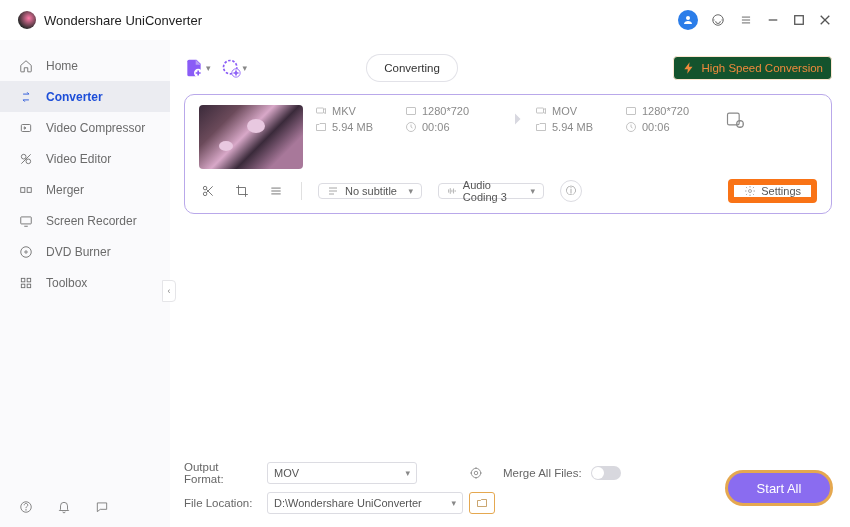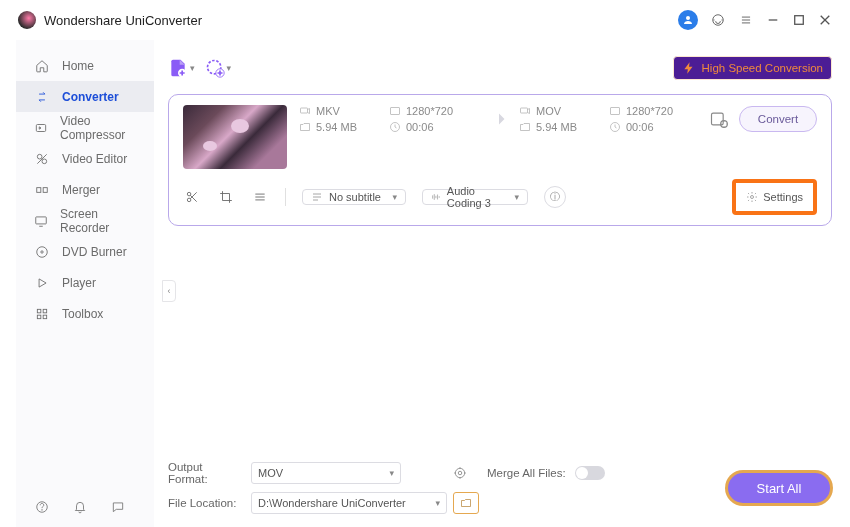--- a/index.html
+++ b/index.html
@@ -6,37 +6,37 @@
 body { width: 850px; height: 527px; background: #fff; overflow: hidden; font-size: 12px; color: #333; }
 .titlebar { height: 40px; display: flex; align-items: center; padding: 0 18px; }
 .logo { width: 18px; height: 18px; border-radius: 50%; background: radial-gradient(circle at 60% 40%, #ff7aa8, #2a2a2a 70%); margin-right: 8px; }
 .app-title { font-size: 13px; color: #222; font-weight: 400; }
 .titlebar-right { margin-left: auto; display: flex; align-items: center; gap: 12px; }
 .avatar { width: 20px; height: 20px; border-radius: 50%; background: #2b7de9; display: flex; align-items: center; justify-content: center; }
 .avatar svg { width: 12px; height: 12px; fill: #fff; }
 .tb-icon { width: 16px; height: 16px; color: #555; cursor: pointer; display:flex; align-items:center; justify-content:center;}
 .tb-icon svg { width: 14px; height: 14px; fill: none; stroke: currentColor; stroke-width: 1.5; }
 .win-ctrl { width: 14px; height: 14px; color: #555; cursor: pointer; display:flex;align-items:center;justify-content:center;}
-.main { display: flex; height: calc(100% - 40px); padding-left: 16px; }
+.main { display: flex; height: calc(100% - 40px); }
 .sidebar { width: 170px; background: #fafafc; padding-top: 10px; position: relative; }
 .side-item { display: flex; align-items: center; height: 31px; padding: 0 18px; gap: 12px; color: #6b6b6b; cursor: pointer; font-size: 12px; }
 .side-item.active { background: #ebecf1; color: #1d4ed8; font-weight: 700; }
 .side-item .sicon { width: 16px; height: 16px; display: flex; align-items: center; justify-content: center; }
 .side-item .sicon svg { width: 14px; height: 14px; fill: none; stroke: currentColor; stroke-width: 1.5; }
 .side-footer { position: absolute; bottom: 12px; left: 0; width: 100%; display: flex; gap: 22px; padding: 0 18px; }
 .side-footer .tb-icon { color: #777; }
 .content { flex: 1; display: flex; flex-direction: column; padding: 10px 18px 12px 14px; }
 .toolbar { display: flex; align-items: center; height: 36px; gap: 10px; }
 .tool-btn { display: flex; align-items: center; gap: 2px; cursor: pointer; color: #8a5cf6; }
 .tool-btn svg { width: 20px; height: 20px; }
 .chev { font-size: 9px; color: #888; }
 .seg { margin-left: 110px; display: flex; background: #eceef2; border-radius: 14px; height: 26px; }
 .seg-btn { width: 90px; display: flex; align-items: center; justify-content: center; border-radius: 14px; font-size: 11.5px; color: #555; cursor: pointer; }
 .seg-btn.active { background: #fff; color: #333; box-shadow: 0 0 0 1px #e2e2e8; }
-.hispeed { margin-left: auto; display: flex; align-items: center; gap: 6px; color: #f08a3c; font-size: 11.5px; cursor: pointer; background:#4c1d95; border:1px solid #fce6d1; border-radius:4px; padding:4px 8px;}
+.hispeed { margin-left: auto; display: flex; align-items: center; gap: 6px; color: #f08a3c; font-size: 11.5px; cursor: pointer; background:#14532d; border:1px solid #fce6d1; border-radius:4px; padding:4px 8px;}
 .hispeed svg { width: 14px; height: 14px; fill: #f08a3c; }
 .card { margin-top: 8px; border: 1.5px solid #b9a8ea; border-radius: 10px; padding: 10px 14px; }
 .card-top { display: flex; gap: 12px; }
 .thumb { width: 104px; height: 64px; border-radius: 4px; background: linear-gradient(135deg,#3a2a3a 0%,#6b4a5a 25%,#d8a8c8 45%,#3a2a3a 60%,#a8789a 80%); position:relative; overflow:hidden;}
 .thumb::before,.thumb::after{content:"";position:absolute;background:#e8c8e0;border-radius:50%;}
 .thumb::before{width:18px;height:14px;top:14px;left:48px;}
 .thumb::after{width:14px;height:10px;top:36px;left:20px;}
 .card-body { flex: 1; display: flex; flex-direction: column; }
 .file-title { display: flex; align-items: center; gap: 8px; font-size: 12.5px; color: #333; margin-bottom: 6px; }
 .meta { display: flex; align-items: center; gap: 0; }
@@ -51,21 +51,21 @@
 .card-tools { margin-top: 10px; display: flex; align-items: center; gap: 16px; }
 .mini-tool { width: 18px; height: 18px; display: flex; align-items: center; justify-content: center; cursor: pointer; color: #666; }
 .mini-tool svg { width: 14px; height: 14px; fill: none; stroke: currentColor; stroke-width: 1.5; }
 .divv{width:1px;height:18px;background:#e0e0e0;}
 .dd { height: 16px; border: 1px solid #dcdce2; border-radius: 4px; display: flex; align-items: center; padding: 0 8px; gap: 6px; font-size: 11px; color: #555; cursor: pointer; background:#fff;}
 .dd svg.pre { width: 12px; height: 12px; fill: none; stroke: #888; stroke-width: 1.5; }
 .dd .chev2 { margin-left: auto; font-size: 9px; color: #888; }
 .dd.sub { width: 104px; }
 .dd.aud { width: 106px; }
 .info-c{width:22px;height:22px;border:1px solid #dcdce2;border-radius:50%;display:flex;align-items:center;justify-content:center;color:#888;font-size:10px;cursor:pointer;}
-.settings-btn { margin-left: auto; height: 36px; border: 4px solid #f97316; border-radius: 4px; display: flex; align-items: center; padding: 0 10px; gap: 5px; font-size: 11px; color: #555; cursor: pointer; }
+.settings-btn { margin-left: auto; height: 24px; border: 6px solid #f97316; border-radius: 4px; display: flex; align-items: center; padding: 0 10px; gap: 5px; font-size: 11px; color: #555; cursor: pointer; }
 .collapse { position: absolute; top: 280px; left: 162px; width: 14px; height: 22px; background: #fff; border: 1px solid #e5e5e8; border-radius: 0 4px 4px 0; display: flex; align-items: center; justify-content: center; font-size: 9px; color: #888; cursor: pointer; }
 .footer { margin-top: auto; display: grid; grid-template-columns: 75px 190px 30px 80px 50px 1fr 120px; grid-template-rows: 24px 24px; align-items: center; column-gap: 8px; row-gap: 6px; font-size: 11.5px; color: #555; }
 .flabel { color: #666; }
 .fsel { height: 22px; border: 1px solid #dcdce2; border-radius: 3px; padding: 0 6px; font-size: 11px; background:#fff; display:flex; align-items:center; gap:4px; cursor:pointer;}
 .fsel .chev2{margin-left:auto;font-size:9px;color:#888;}
 .target-ic{width:22px;height:22px;display:flex;align-items:center;justify-content:center;cursor:pointer;}
 .target-ic svg{width:14px;height:14px;fill:none;stroke:#888;stroke-width:1.5;}
 .merge-lbl{color:#666;white-space:nowrap;}
 .toggle{width:30px;height:14px;background:#d8d8de;border-radius:7px;position:relative;cursor:pointer;}
 .toggle::after{content:"";position:absolute;width:12px;height:12px;background:#fff;border-radius:50%;top:1px;left:1px;}
@@ -179,28 +179,20 @@
           <svg viewBox="0 0 24 24">
             <circle cx="12" cy="12" r="9"></circle>
             <circle cx="12" cy="12" r="2"></circle>
           </svg>
         </span>
         <span>DVD Burner</span>
       </div>
     <div class="side-item">
         <span class="sicon">
           <svg viewBox="0 0 24 24">
-            <polygon points="7,5 19,12 7,19"></polygon>
-          </svg>
-        </span>
-        <span>Player</span>
-      </div>
-    <div class="side-item">
-        <span class="sicon">
-          <svg viewBox="0 0 24 24">
             <rect x="4" y="4" width="6" height="6"></rect>
             <rect x="14" y="4" width="6" height="6"></rect>
             <rect x="4" y="14" width="6" height="6"></rect>
             <rect x="14" y="14" width="6" height="6"></rect>
           </svg>
         </span>
         <span>Toolbox</span>
       </div>
     <div class="side-footer">
       <div class="tb-icon">
@@ -239,20 +231,21 @@
         </div>
       <div class="tool-btn">
           <svg viewBox="0 0 24 24">
             <circle cx="11" cy="11" r="8" fill="none" stroke="#8a5cf6" stroke-width="2" stroke-dasharray="3 2"></circle>
             <circle cx="18" cy="18" r="5" fill="#fff" stroke="#8a5cf6" stroke-width="1"></circle>
             <path d="M18 15v6M15 18h6" stroke="#8a5cf6" stroke-width="2"></path>
           </svg>
           <span class="chev">▾</span>
         </div>
       <div class="seg">
+        <div class="seg-btn active">Converting</div>
       </div>
       <div class="hispeed">
           <svg viewBox="0 0 24 24">
             <path d="M13 2L4 14h6l-1 8 9-12h-6z"></path>
           </svg>
           <span>High Speed Conversion</span>
         </div>
     </div>
 
     <div class="card">
@@ -321,21 +314,20 @@
                   <span>00:06</span>
                 </div>
             </div>
             <div class="cog">
                 <svg viewBox="0 0 24 24">
                   <rect x="3" y="5" width="14" height="14" rx="2"></rect>
                   <circle cx="18" cy="18" r="4"></circle>
                   <path d="M18 15v-1M18 22v-1M15 18h-1M22 18h-1"></path>
                 </svg>
               </div>
-            <button class="convert-btn">Convert</button>
           </div>
         </div>
       </div>
       <div class="card-tools">
         <div class="mini-tool">
             <svg viewBox="0 0 24 24">
               <circle cx="7" cy="7" r="3"></circle>
               <circle cx="7" cy="17" r="3"></circle>
               <line x1="9" y1="9" x2="20" y2="20"></line>
               <line x1="9" y1="15" x2="20" y2="4"></line>

